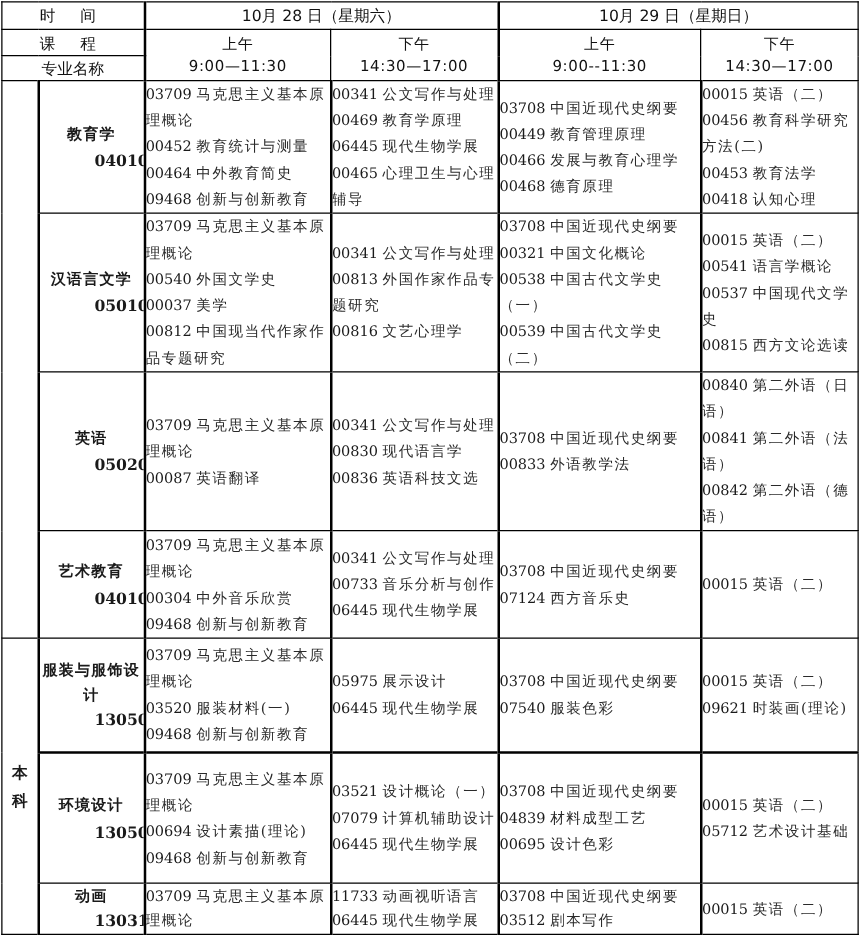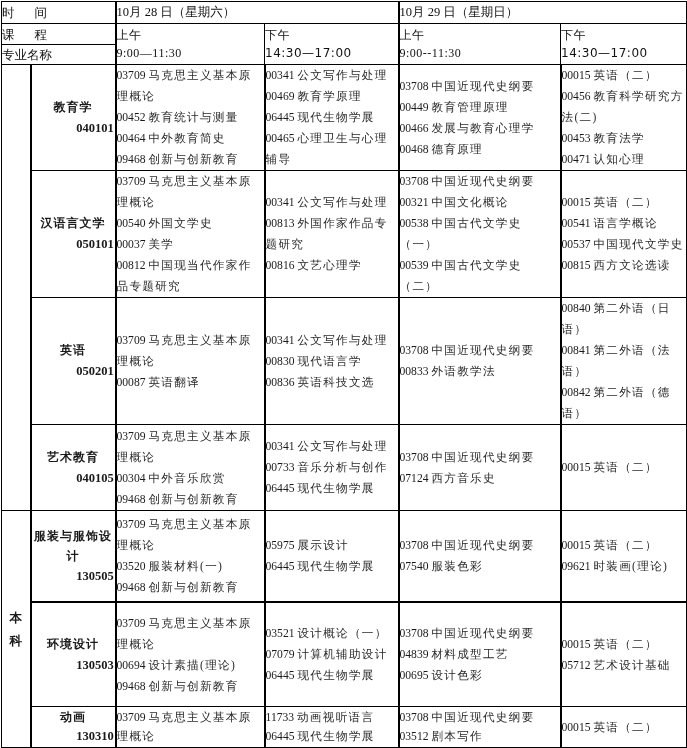--- a/index.html
+++ b/index.html
@@ -14,28 +14,28 @@
   }
   table.sched td {
     border: 1px solid #000;
     padding: 0;
     vertical-align: middle;
     overflow: hidden;
   }
   .hdr {
     font-family: "DejaVu Sans", "Liberation Sans", sans-serif;
     font-size: 12.5px;
-    text-align: left;
+    text-align: center;
     line-height: 19px;
     color: #111;
   }
   .hdr.top { height: 21px; }
   .hdr .spaced { letter-spacing: 8px; }
   .hdr .sub { display: block; font-size: 12px; line-height: 18px; letter-spacing: 0.5px; }
-  .thick-l { border-left: 2px solid #000 !important; font-family: Liberation Serif, serif; }
+  .thick-l { border-left: 2px solid #000 !important; }
   .thick-t { border-top: 2px solid #000 !important; }
   .major {
     text-align: center;
     font-weight: bold;
     font-size: 12px;
     line-height: 21px;
     letter-spacing: 1px;
   }
   .major .code { display: block; font-size: 12.5px; letter-spacing: 0; margin-left: 44px; }
   .cat {
@@ -116,21 +116,21 @@
     <td class="courses thick-l">
           <div><span class="num">03708 </span>中国近现代史纲要</div>
           <div><span class="num">00449 </span>教育管理原理</div>
           <div><span class="num">00466 </span>发展与教育心理学</div>
           <div><span class="num">00468 </span>德育原理</div>
         </td>
     <td class="courses thick-l">
           <div><span class="num">00015 </span>英语（二）</div>
           <div><span class="num">00456 </span>教育科学研究方法(二)</div>
           <div><span class="num">00453 </span>教育法学</div>
-          <div><span class="num">00471 </span>认知心理</div>
+          <div><span class="num">00418 </span>认知心理</div>
         </td>
   </tr>
 
   <tr>
     <td class="major thick-l" style="height:124px">
       <span>汉语言文学</span>
       <span class="code">050101</span>
     </td>
     <td class="courses thick-l">
           <div><span class="num">03709 </span>马克思主义基本原理概论</div>

